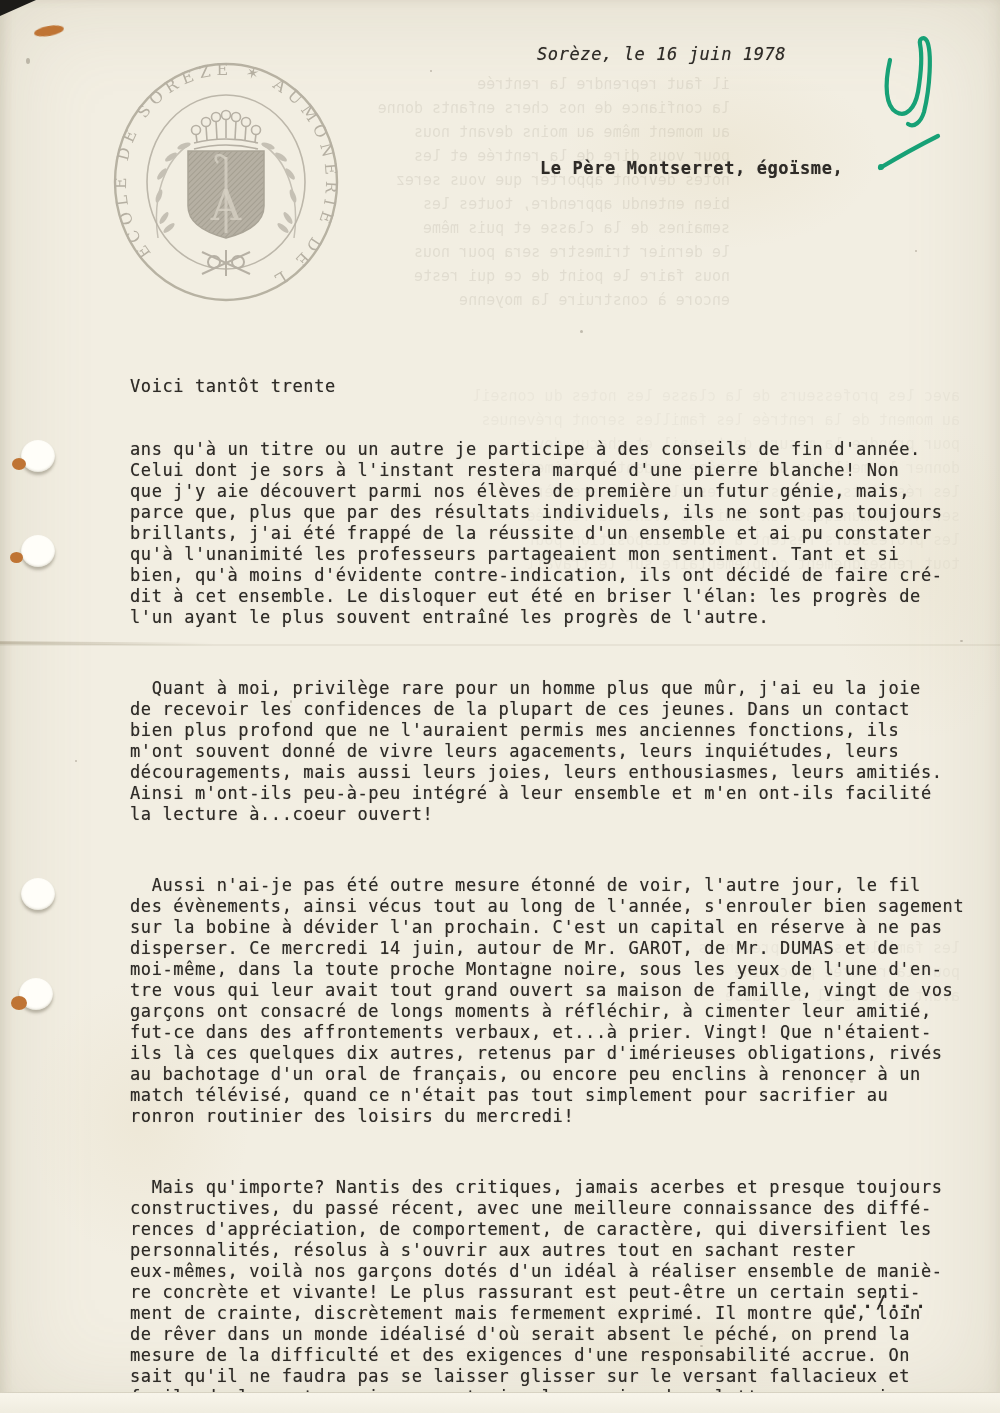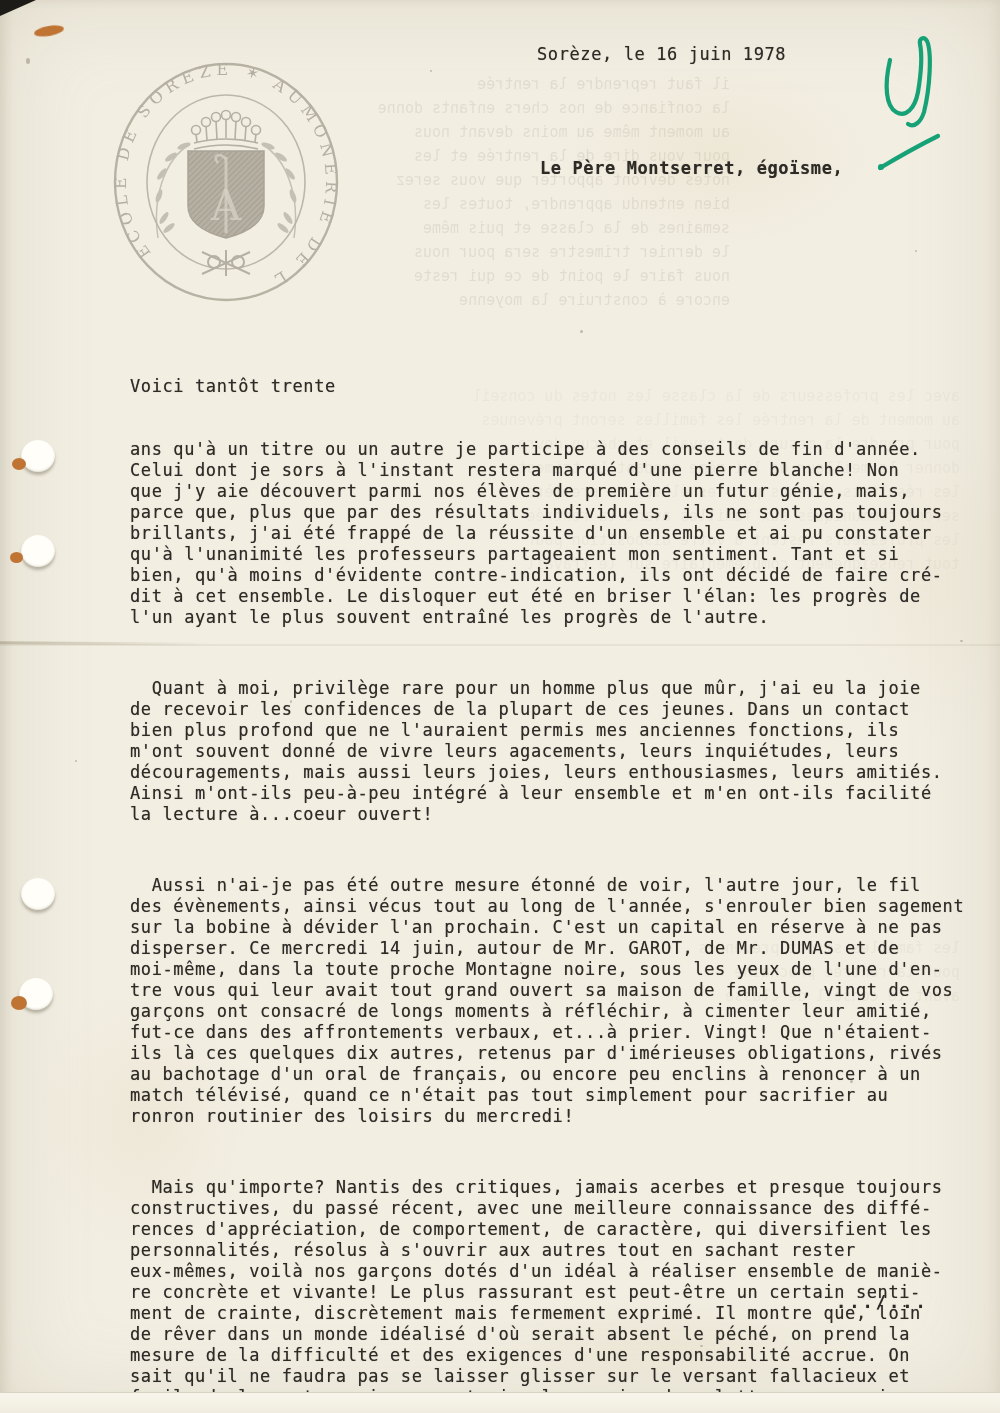--- a/index.html
+++ b/index.html
@@ -10,21 +10,21 @@
     font-family:"DejaVu Sans Mono","Liberation Mono",monospace;
   }
   .typewriter{
     font-family:"DejaVu Sans Mono","Liberation Mono",monospace;
     font-size:17px;line-height:21px;letter-spacing:.6px;color:#2e2b27;
     text-shadow:0 0 .7px rgba(45,42,38,.55);
     white-space:pre-wrap;
   }
   .abs{position:absolute;}
   
-  #date-line{left:537px;top:44px;}
+  #date-line{left:537px;top:44px;font-style:italic;}
   #letterhead-block{left:540px;top:116px;font-weight:700;}
   #recipient-underline{display:inline-block;border-bottom:2.5px solid #3a372e;padding:0 10px 2px 0;}
   
   #body-block{left:130px;top:334px;width:862px;}
   #salutation{margin-left:400px;}
   #opening-line{text-align:left;padding-right:28px;}
   .para{margin:0 0 8px 0;}
   #continuation-mark{left:836px;top:1292px;letter-spacing:3px;font-weight:700;}
   
   #seal{left:106px;top:56px;opacity:.82;}

